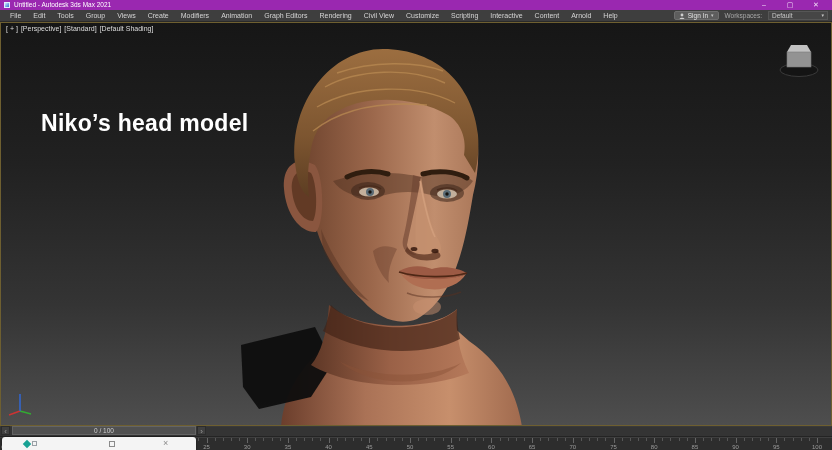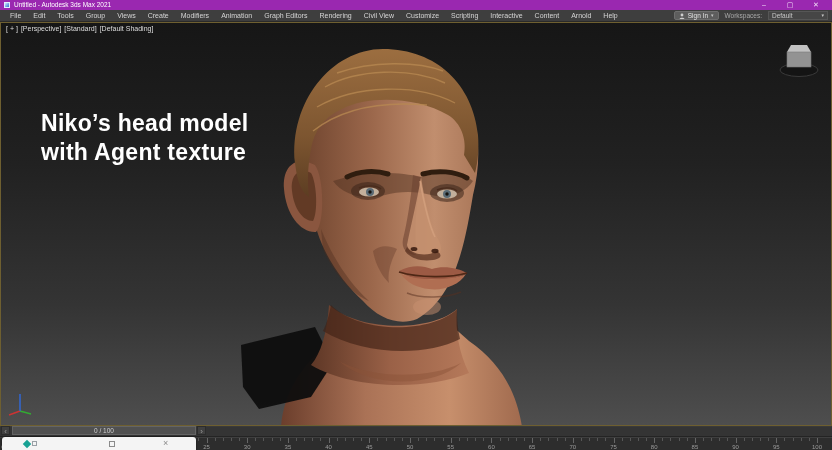--- a/index.html
+++ b/index.html
@@ -128,21 +128,20 @@
 
     <div class="vp-label">
         <span>[ + ]</span>
         <span>[Perspective]</span>
         <span>[Standard]</span>
         <span>[Default Shading]</span>
       </div>
 
     <div class="overlay-text">
       <div>Niko’s head model</div>
-      <div>with Agent texture</div>
     </div>
 
     <svg class="head-svg" viewBox="0 0 330 384">
       <defs>
         <linearGradient id="chestG" x1="0" y1="0" x2="1" y2="0">
           <stop offset="0" stop-color="#6b3e2c"></stop>
             <stop offset="0.35" stop-color="#aa7256"></stop>
           <stop offset="0.7" stop-color="#c78f6c"></stop>
             <stop offset="1" stop-color="#a06a4e"></stop>
         </linearGradient>

